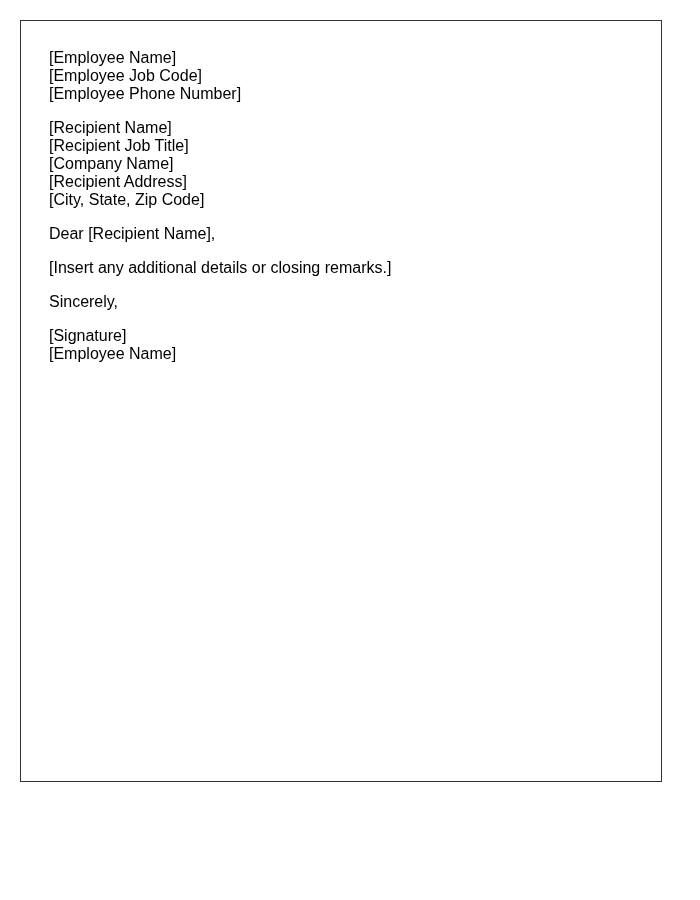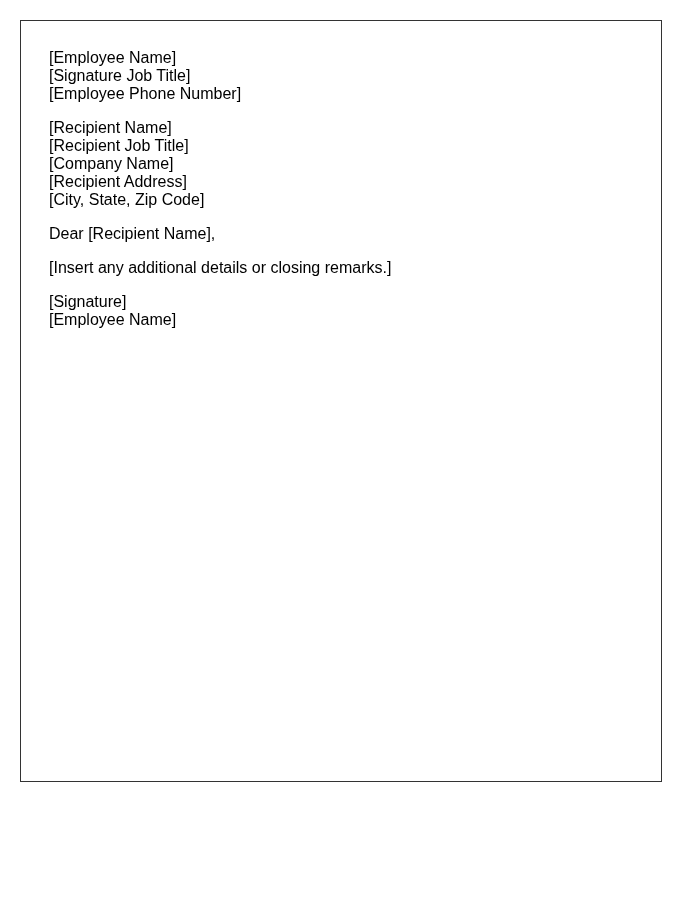--- a/index.html
+++ b/index.html
@@ -22,30 +22,31 @@
   .block { margin: 0 0 16px 0; }
   .line { display: block; }
 </style>
 </head>
 <body>
 
 <div class="letter">
   <div class="content">
     <div class="block">
       <span class="line">[Employee Name]</span>
-      <span class="line">[Signature Job Title]</span>
+      <span class="line">[Employee Job Code]</span>
       <span class="line">[Employee Phone Number]</span>
     </div>
     <div class="block">
       <span class="line">[Recipient Name]</span>
       <span class="line">[Recipient Job Title]</span>
       <span class="line">[Company Name]</span>
       <span class="line">[Recipient Address]</span>
       <span class="line">[City, State, Zip Code]</span>
     </div>
     <div class="block">Dear [Recipient Name],</div>
     <div class="block">[Insert any additional details or closing remarks.]</div>
+    <div class="block">Sincerely,</div>
     <div class="block">
       <span class="line">[Signature]</span>
       <span class="line">[Employee Name]</span>
     </div>
   </div>
 </div>
 
 </body></html>

